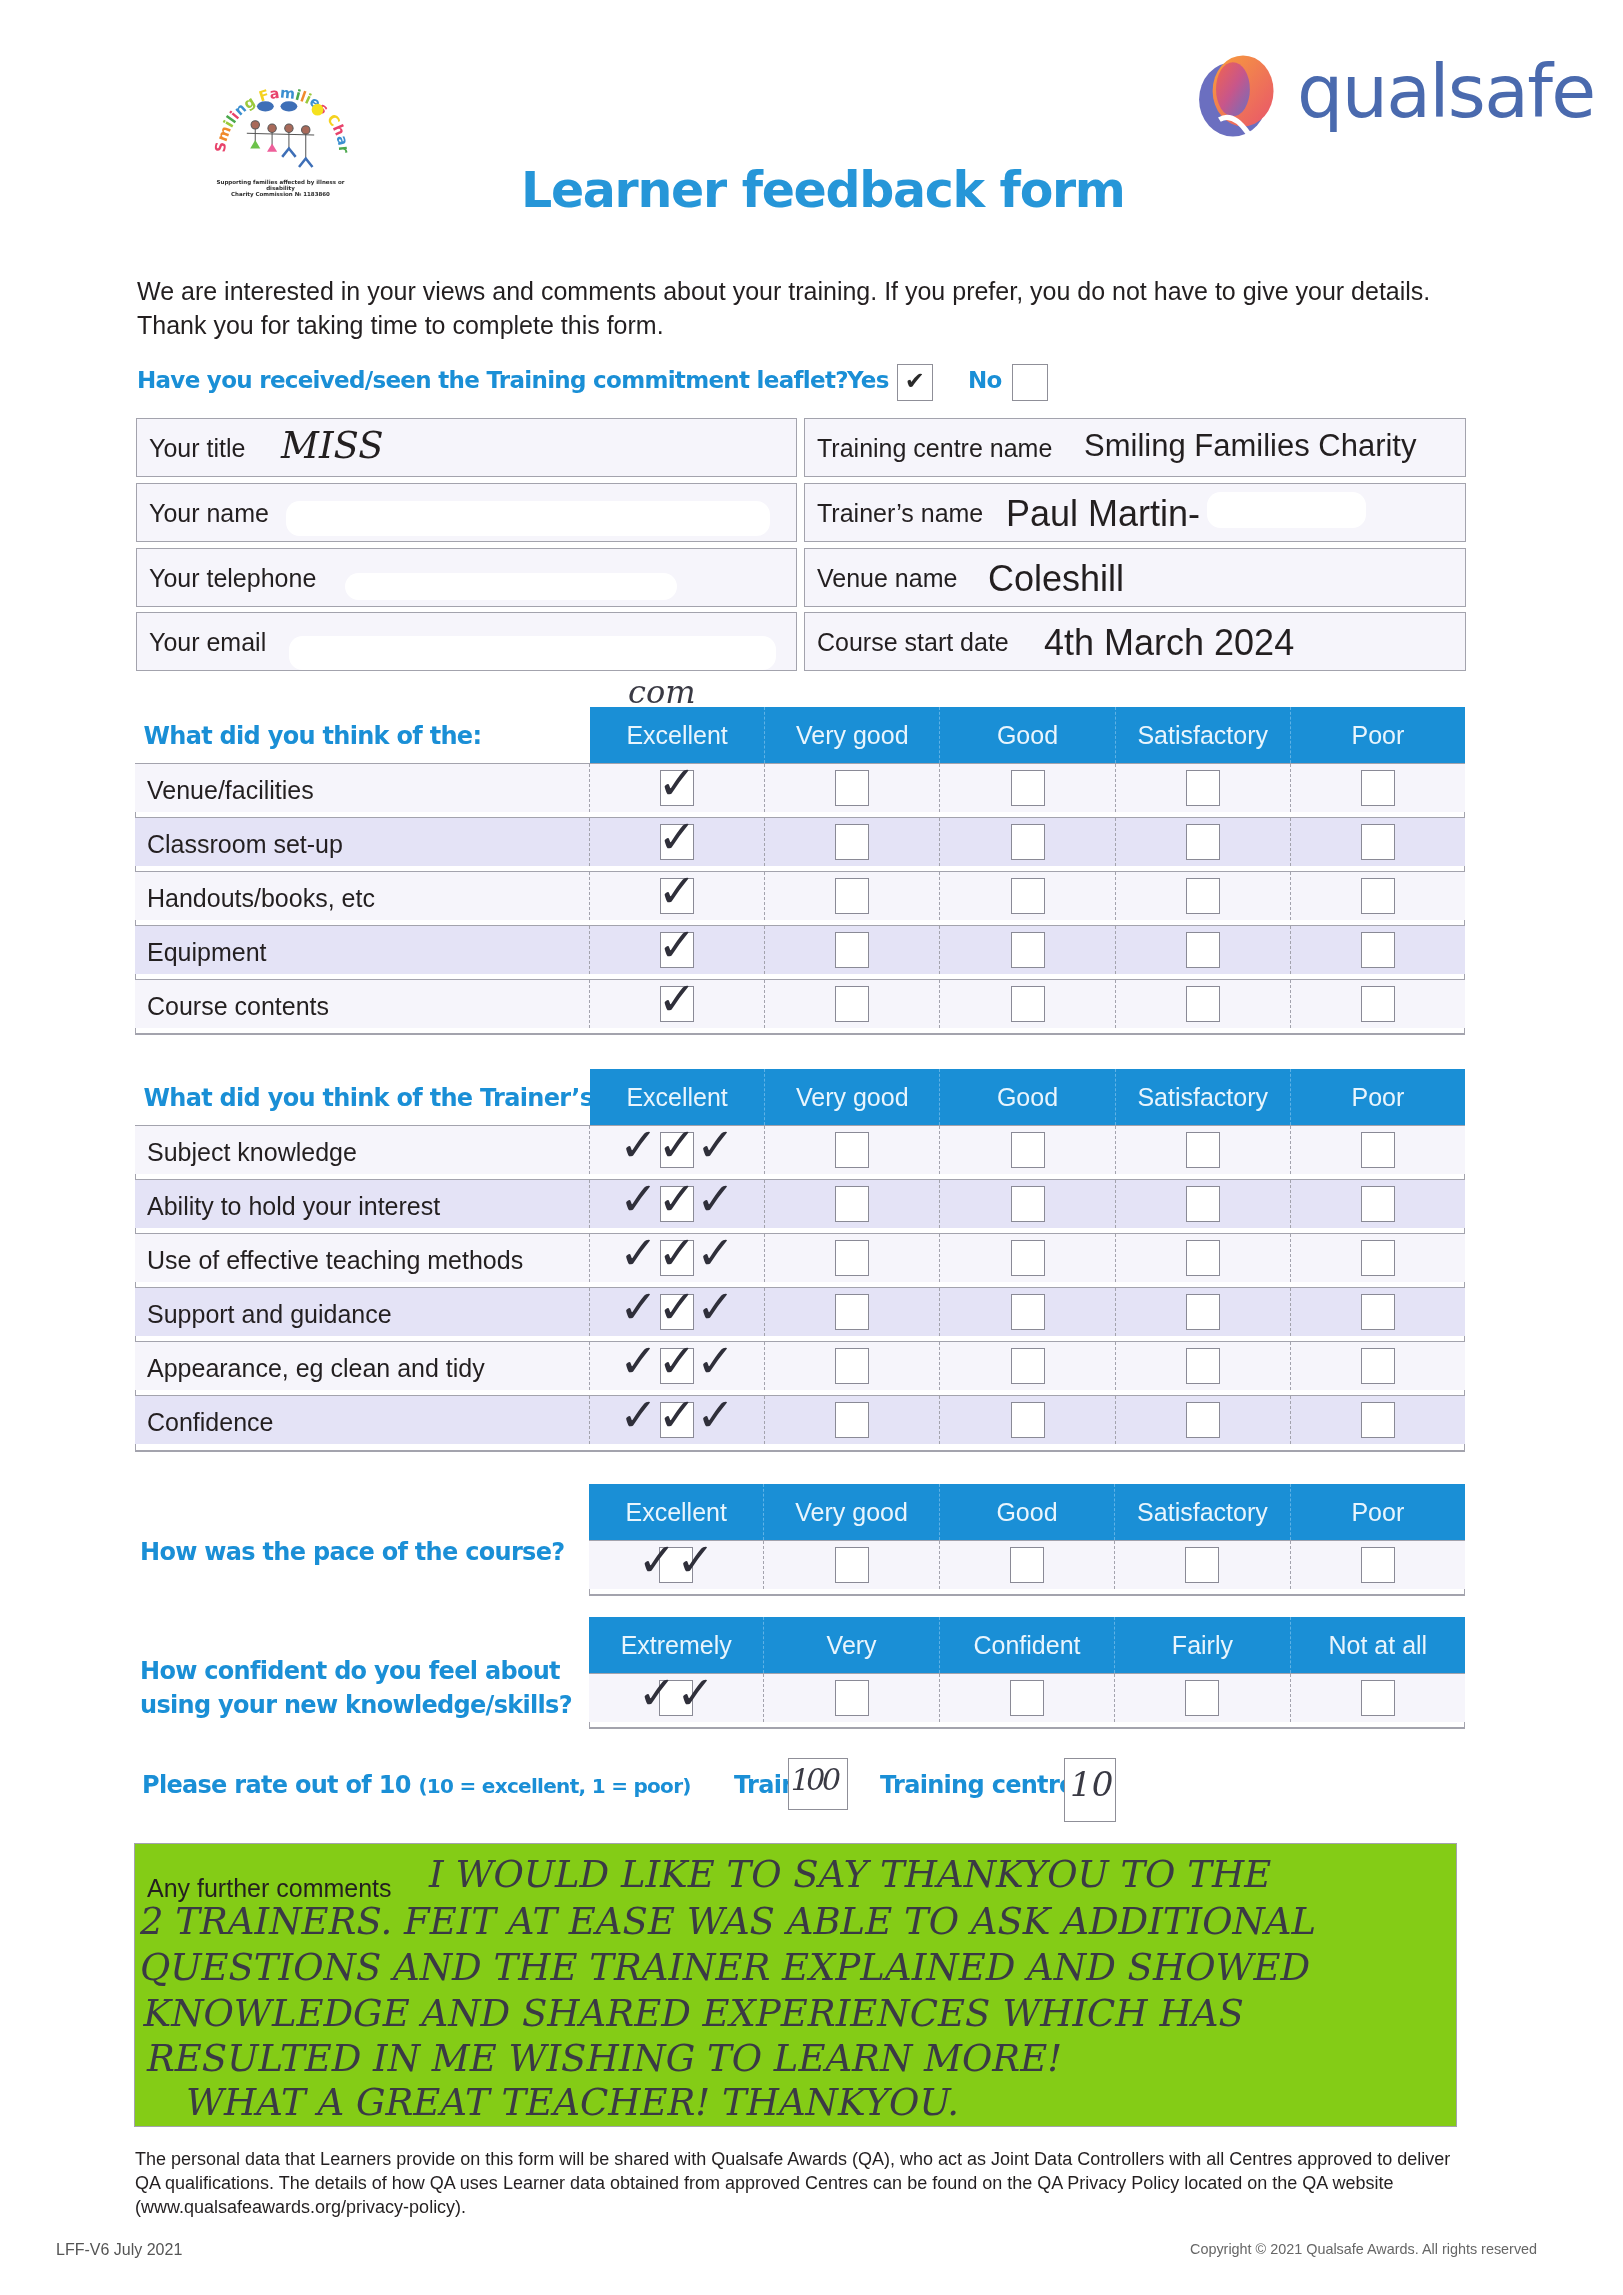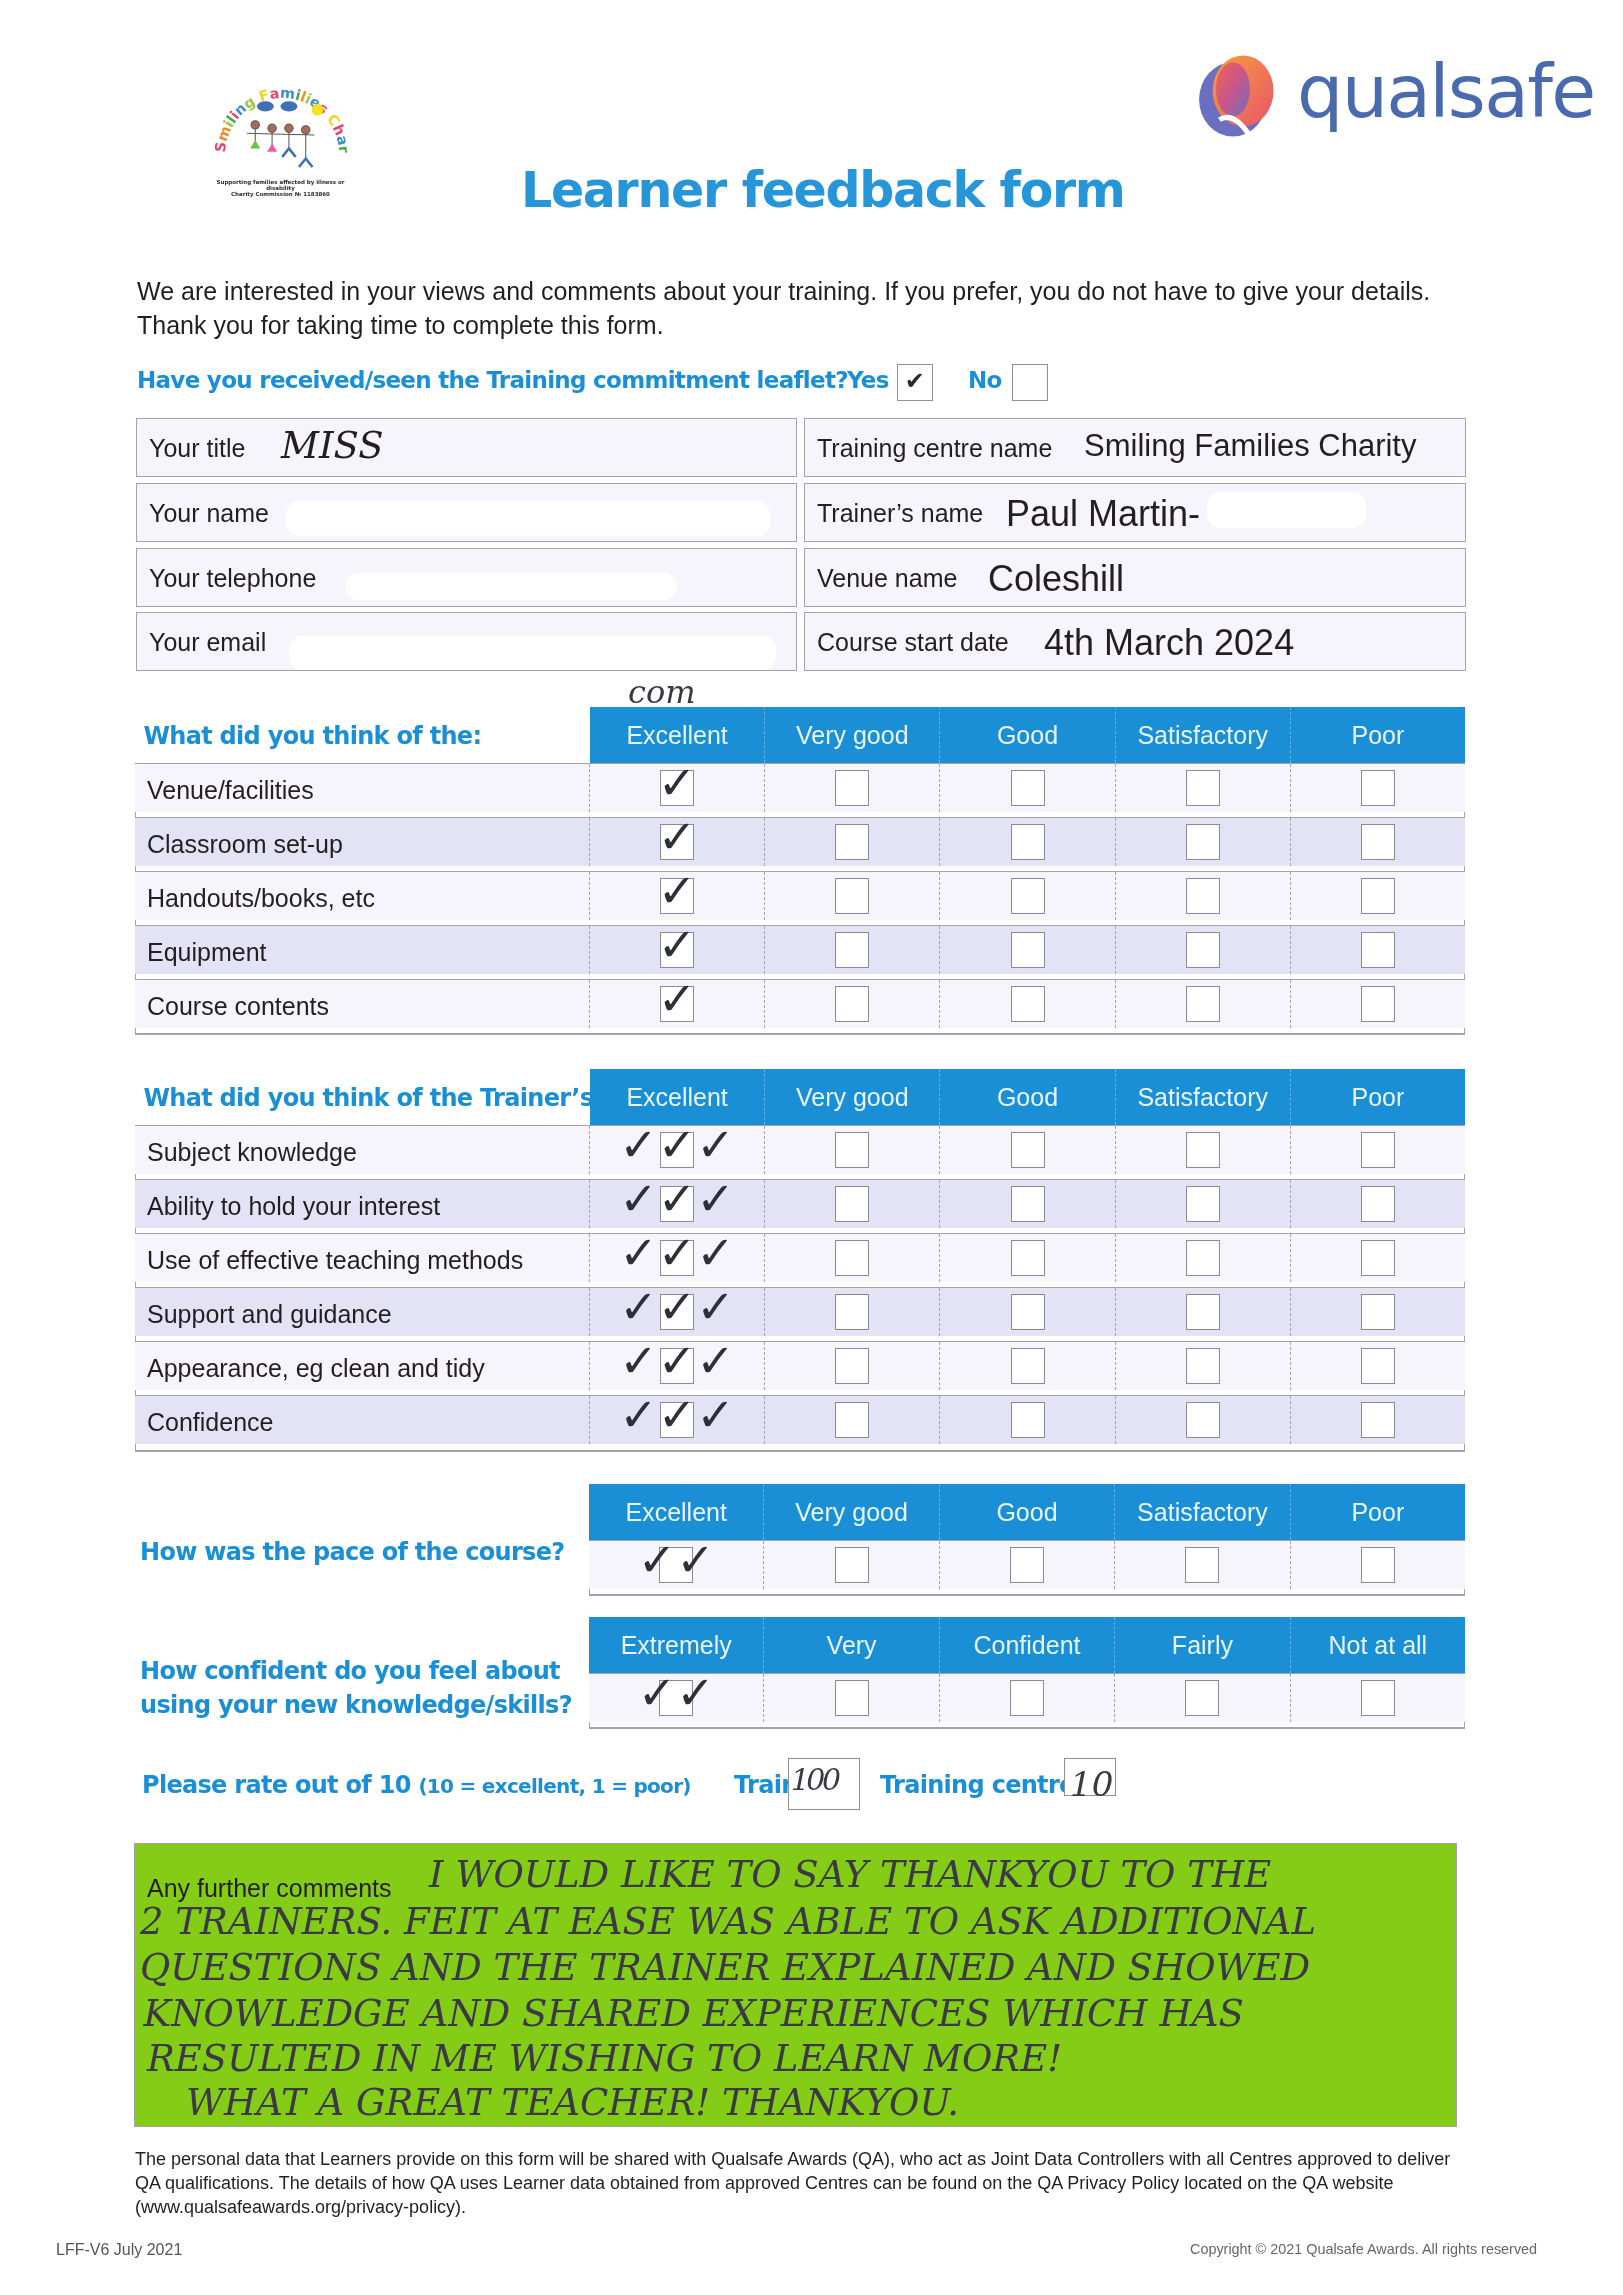--- a/index.html
+++ b/index.html
@@ -472,25 +472,25 @@
       </div>
   </div>
   <div class="rtable-bottom" style="top:110px;"></div>
 </div>
 
 <div class="abs blue-q rate-line">
   <span>Please rate out of 10</span>
   <span class="rate-small">(10 = excellent, 1 = poor)</span>
 </div>
 <div class="abs blue-q" style="left:734px;top:1771px;font-size:24px;">Trainer</div>
-<div class="box" style="left:788px;top:1758px;width:72px;height:52px;text-align:center;">
+<div class="box" style="left:788px;top:1758px;width:60px;height:52px;text-align:center;">
   <span class="hand abs" style="left:1.7px;top:3.4px;font-size:30px;letter-spacing:-3.4px;">100</span>
 </div>
 <div class="abs blue-q" style="left:880px;top:1771px;font-size:24px;white-space:nowrap;">Training centre</div>
-<div class="box" style="left:1064px;top:1758px;width:52px;height:38px;">
+<div class="box" style="left:1064px;top:1758px;width:52px;height:64px;">
   <span class="hand abs" style="left:5px;top:5px;font-size:34px;">10</span>
 </div>
 
 <div class="abs comments">
   <span class="clabel">Any further comments</span>
   <div class="cline hand" style="left:294px;top:12px;">I WOULD LIKE TO SAY THANKYOU TO THE</div>
   <div class="cline hand" style="left:5px;top:59px;">2 TRAINERS.  FEIT AT EASE  WAS ABLE TO ASK ADDITIONAL</div>
   <div class="cline hand" style="left:8.5px;top:151px;">KNOWLEDGE AND  SHARED  EXPERIENCES  WHICH HAS</div>
   <div class="cline hand" style="left:5px;top:105px;">QUESTIONS  AND THE TRAINER  EXPLAINED  AND SHOWED</div>
   <div class="cline hand" style="left:12px;top:196px;">RESULTED  IN  ME WISHING TO LEARN MORE!</div>

